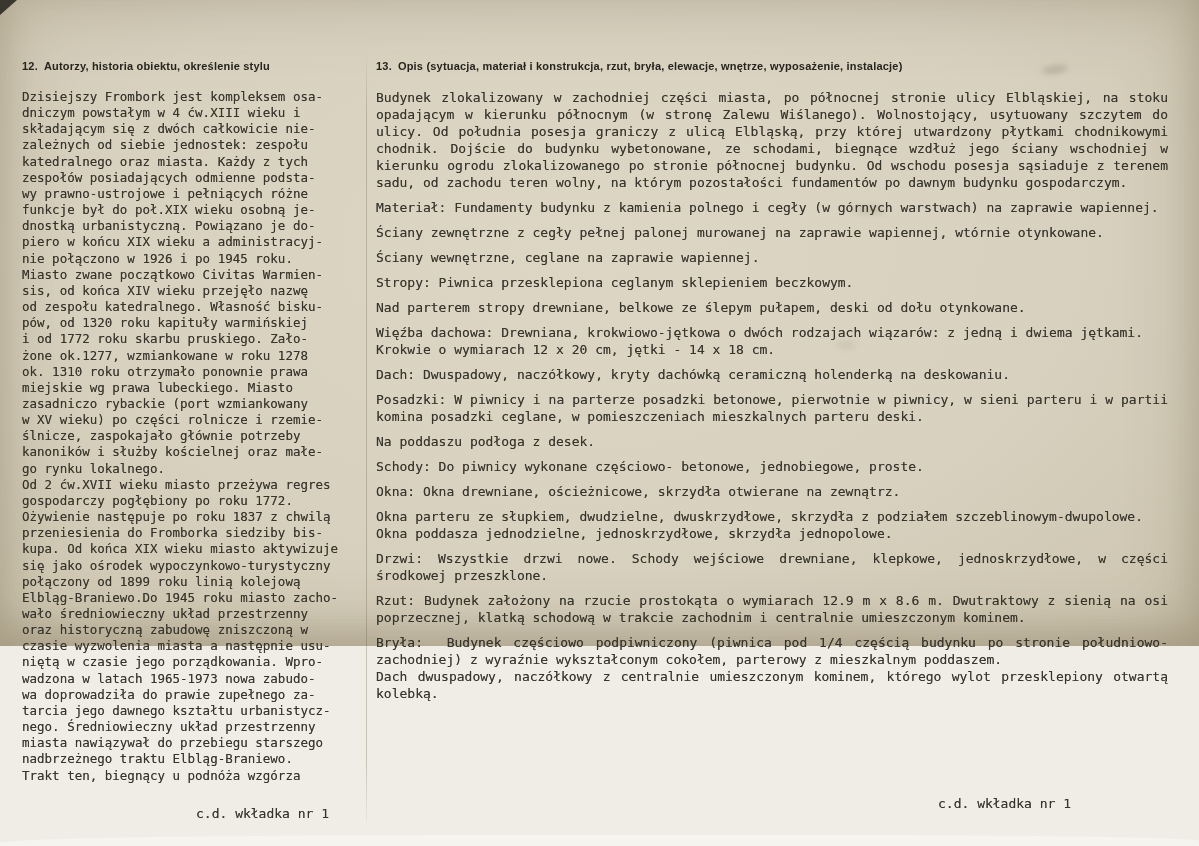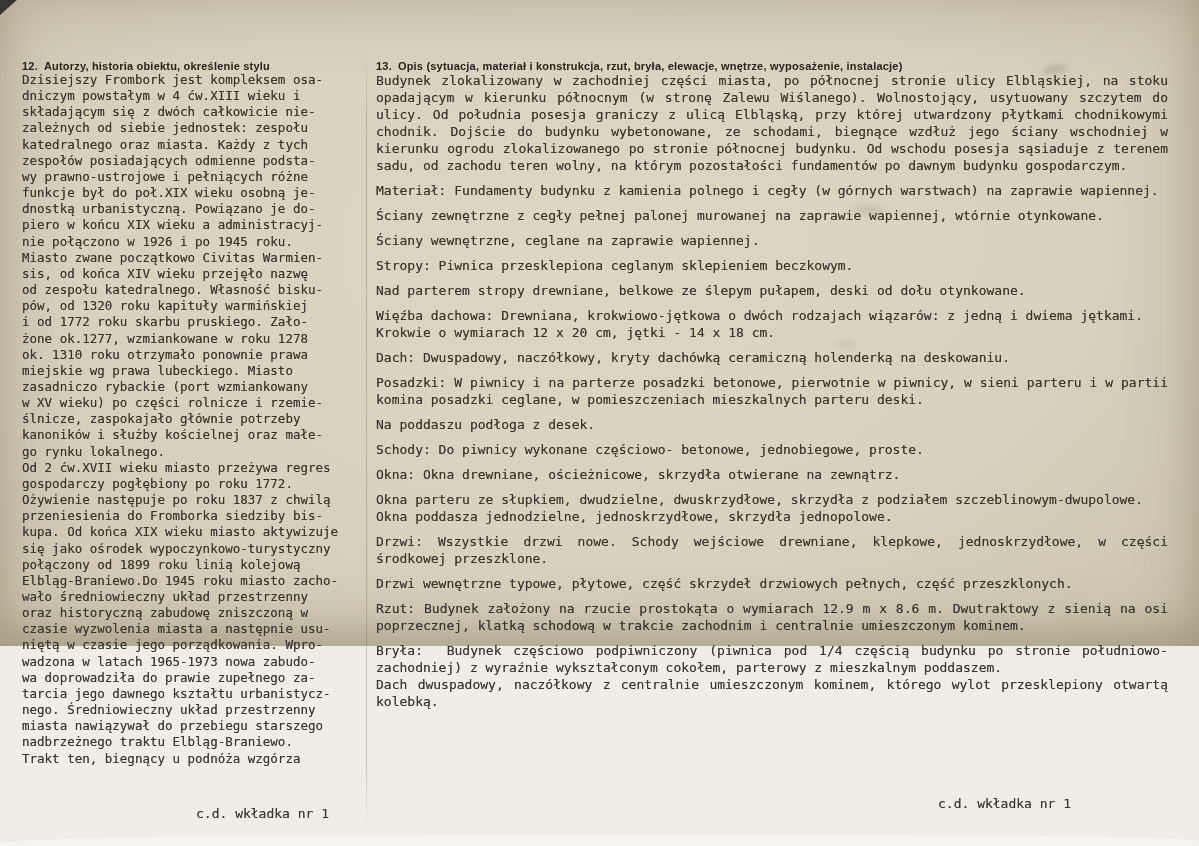--- a/index.html
+++ b/index.html
@@ -46,26 +46,26 @@
   .col-right{left:376px;width:792px;}
 
   .col-header{
     font-family:"Liberation Sans","DejaVu Sans",sans-serif;
     font-weight:bold;font-size:11px;color:var(--ink-strong);
     letter-spacing:.2px;white-space:nowrap;
   }
   .col-header .hnum{margin-right:6px;}
 
   .typed{
-    color:var(--ink);
+    margin-top:17px;color:var(--ink);
     font-size:12.5px;line-height:16.15px;
     white-space:pre-line;
     text-shadow:0 0 .4px rgba(55,52,44,.55);
   }
-  .paras{margin-top:0;color:var(--ink);font-size:13px;line-height:17px;}
+  .paras{margin-top:17px;color:var(--ink);font-size:13px;line-height:17px;}
   .para{
     margin:0 0 8px 0;text-align:justify;white-space:pre-wrap;
     text-shadow:0 0 .4px rgba(55,52,44,.55);
   }
   .para.tight{margin-top:-8px;}
   .para .u{text-underline-offset:2px;}
 
   .footer{
     position:absolute;color:var(--ink);font-size:13px;white-space:nowrap;
     text-shadow:0 0 .4px rgba(55,52,44,.55);
@@ -146,21 +146,20 @@
         <div class="para"><span class="u">Więźba dachowa:</span><span class=""> Drewniana, krokwiowo-jętkowa o dwóch rodzajach wiązarów: z jedną i dwiema jętkami.
 Krokwie o wymiarach 12 x 20 cm, jętki - 14 x 18 cm.</span></div>
         <div class="para"><span class="u">Dach:</span><span class=""> Dwuspadowy, naczółkowy, kryty dachówką ceramiczną holenderką na deskowaniu.</span></div>
         <div class="para"><span class="u">Posadzki: W piwnicy i na parterze</span><span class=""> posadzki betonowe, pierwotnie w piwnicy, w sieni parteru i w partii komina posadzki ceglane, w pomieszczeniach mieszkalnych parteru deski.</span></div>
         <div class="para"><span class="u">Na poddaszu</span><span class=""> podłoga z desek.</span></div>
         <div class="para"><span class="u">Schody: Do piwnicy</span><span class=""> wykonane częściowo- betonowe, jednobiegowe, proste.</span></div>
         <div class="para"><span class="u">Okna:</span><span class=""> Okna drewniane, ościeżnicowe, skrzydła otwierane na zewnątrz.</span></div>
         <div class="para"><span class="u">Okna parteru</span><span class=""> ze słupkiem, dwudzielne, dwuskrzydłowe, skrzydła z podziałem szczeblinowym-dwupolowe.</span></div>
         <div class="para tight"><span class="u">Okna poddasza</span><span class=""> jednodzielne, jednoskrzydłowe, skrzydła jednopolowe.</span></div>
         <div class="para"><span class="u">Drzwi:</span><span class=""> Wszystkie drzwi nowe. </span><span class="u">Schody wejściowe</span><span class=""> drewniane, klepkowe, jednoskrzydłowe, w części środkowej przeszklone.</span></div>
-        <div class="para"><span class="u">Drzwi wewnętrzne</span><span class=""> typowe, płytowe, część skrzydeł drzwiowych pełnych, część przeszklonych.</span></div>
         <div class="para"><span class="u">Rzut:</span><span class=""> Budynek założony na rzucie prostokąta o wymiarach 12.9 m x 8.6 m. Dwutraktowy z sienią na osi poprzecznej, klatką schodową w trakcie zachodnim i centralnie umieszczonym kominem.</span></div>
         <div class="para"><span class="u">Bryła:</span><span class="">  Budynek częściowo podpiwniczony (piwnica pod 1/4 częścią budynku po stronie południowo-zachodniej) z wyraźnie wykształconym cokołem, parterowy z mieszkalnym poddaszem.
 Dach dwuspadowy, naczółkowy z centralnie umieszczonym kominem, którego wylot przesklepiony otwartą kolebką.</span></div>
       </div>
   </div>
 
   <div class="footer footer-left">c.d. wkładka nr 1</div>
   <div class="footer footer-right">c.d. wkładka nr 1</div>
 </div>
 <div class="bottom-strip"></div>

